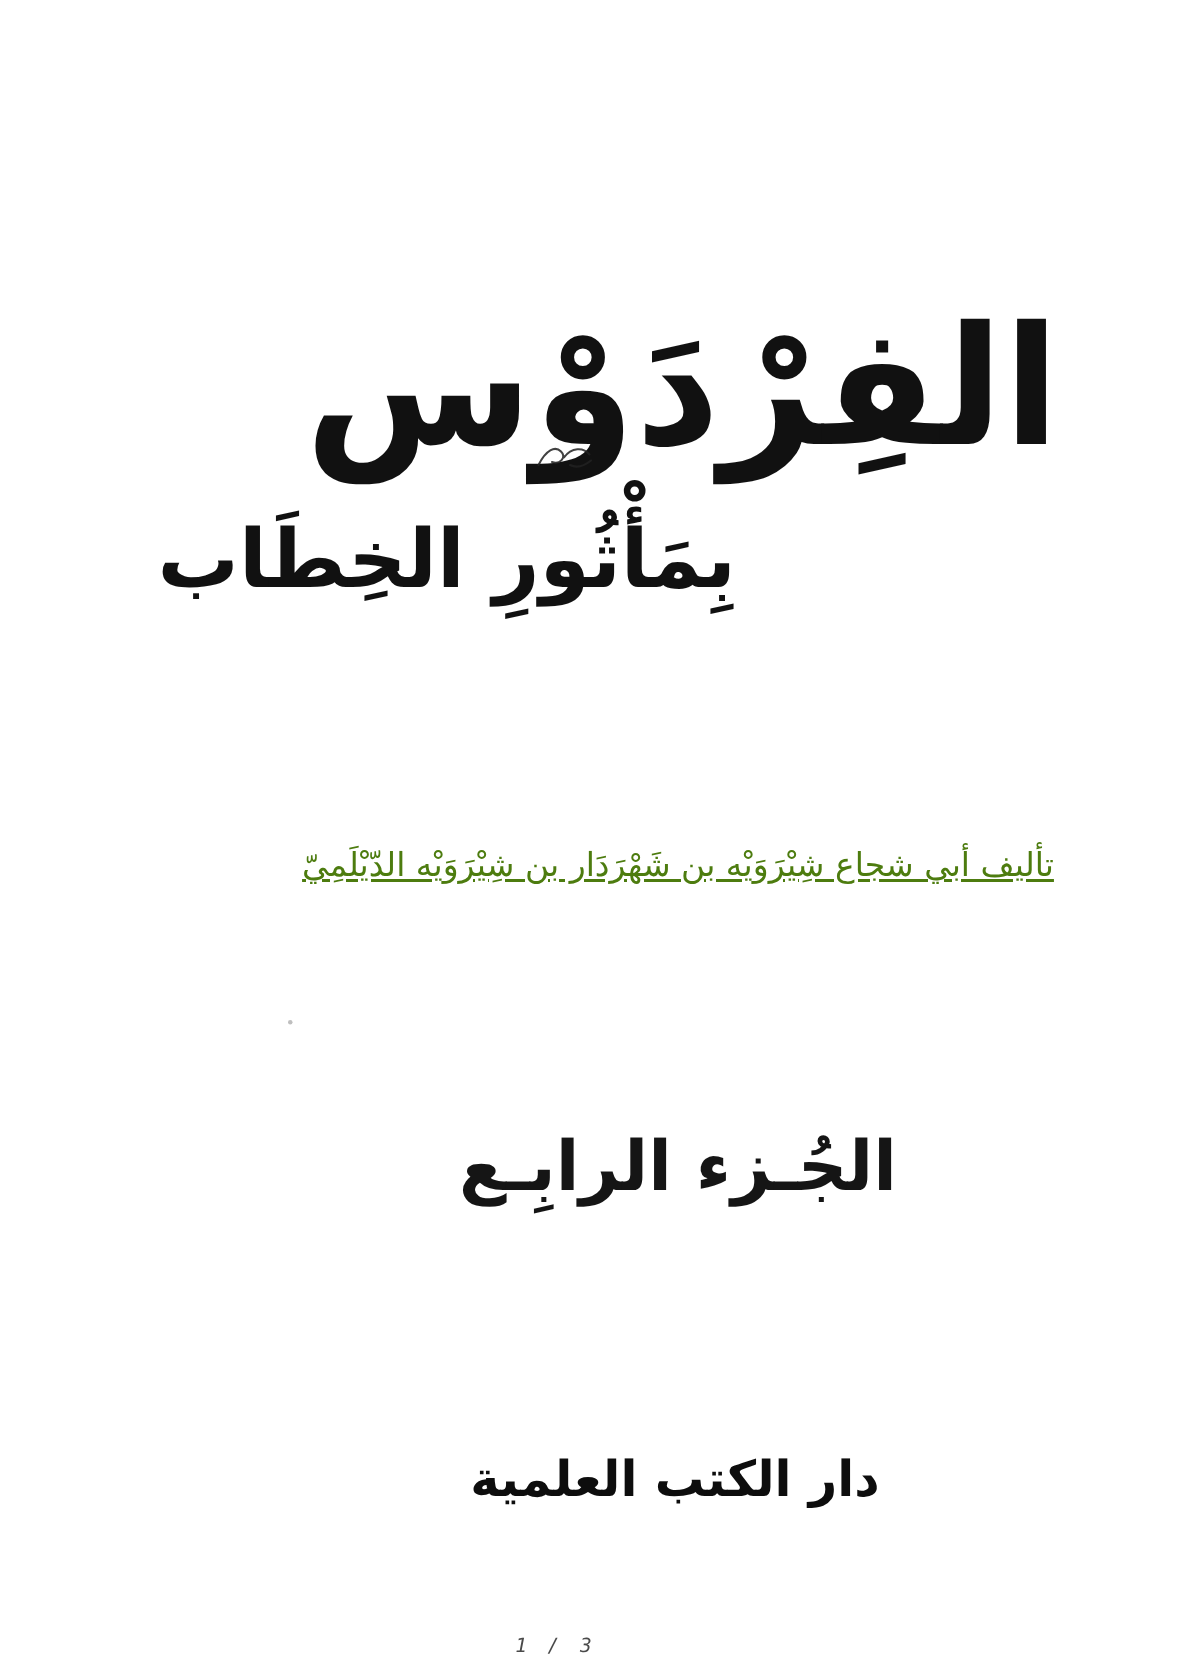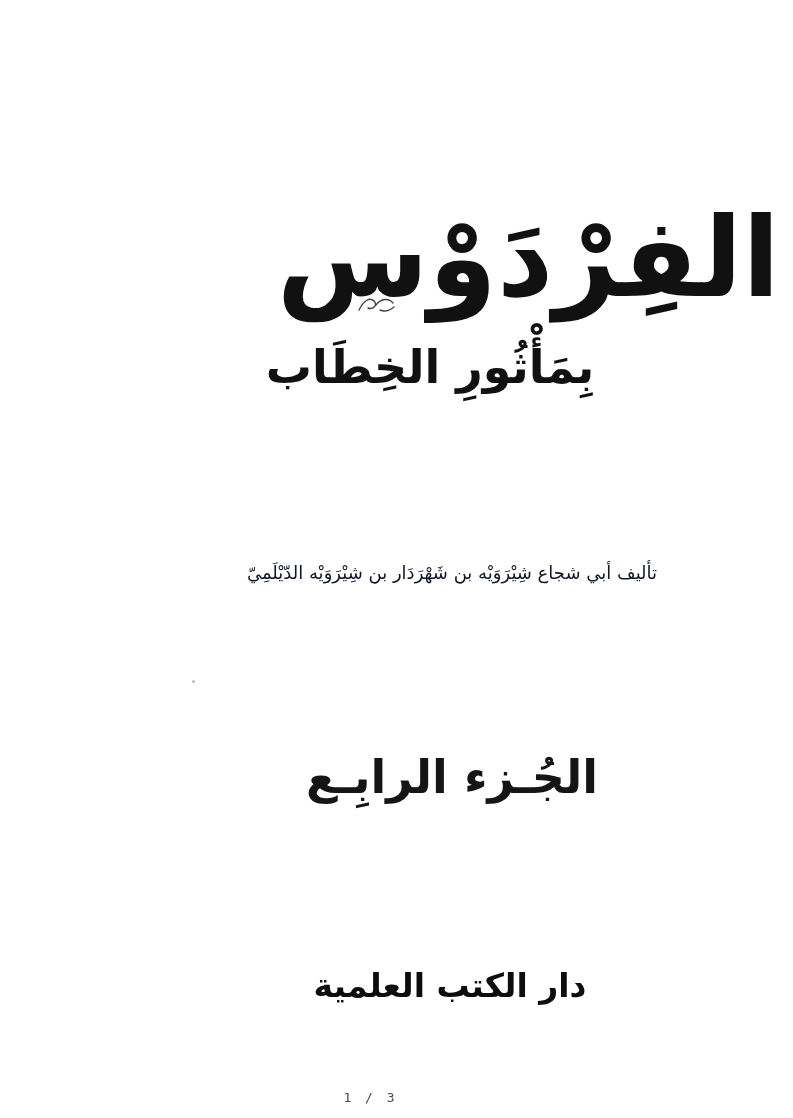--- a/index.html
+++ b/index.html
@@ -14,51 +14,53 @@
     background: #ffffff;
     overflow: hidden;
     font-family: "DejaVu Sans", sans-serif;
     color: #161616;
   }
   .abs { position: absolute; }
 
   
   .title-line1 {
     top: 190px; left: 130px; width: 650px;
+    text-align: center;
     direction: rtl;
     font-size: 110px;
     font-weight: bold;
     line-height: 1.25;
     letter-spacing: -3px;
     color: #111111;
   }
   .title-line2 {
     top: 338px; left: 105px; width: 650px;
-    text-align: center;
+    text-align: left;
     direction: rtl;
-    font-size: 46px;
+    font-size: 54px;
     font-weight: bold;
     line-height: 1.3;
     letter-spacing: -1px;
     color: #111111;
   }
   .flourish {
     top: 292px; left: 356px;
     width: 42px; height: 26px;
     opacity: 0.85;
   }
 
   
   .author-block {
     top: 552px; left: 142px; width: 620px;
     text-align: center;
     direction: rtl;
-    font-size: 18px;
+    font-size: 22px;
     line-height: 2.35;
-    color: #0f172a;
+    color: #4d7c0f;
+    text-decoration: underline;
   }
 
   
   .volume {
     top: 750px; left: 202px; width: 500px;
     text-align: center;
     direction: rtl;
     font-size: 46px;
     font-weight: bold;
     color: #151515;
@@ -84,20 +86,21 @@
   }
 
   
   .pager {
     top: 1090px; left: 0; width: 741px;
     text-align: center;
     font-family: "DejaVu Sans Mono", monospace;
     font-size: 13px;
     letter-spacing: 3px;
     color: #4a4a4a;
+    font-style: italic;
   }
 
   
   .artifact-dot {
     top: 680px; left: 192px;
     width: 3px; height: 3px;
     border-radius: 50%;
     background: #8a8a8a;
     opacity: 0.55;
   }

